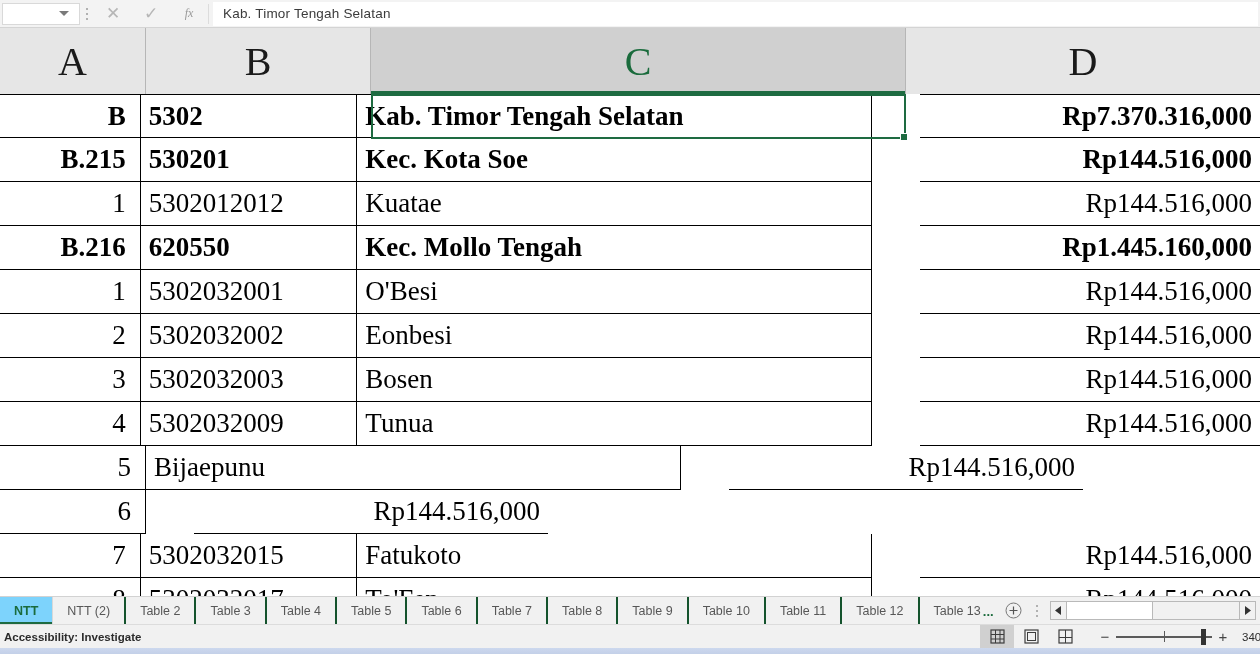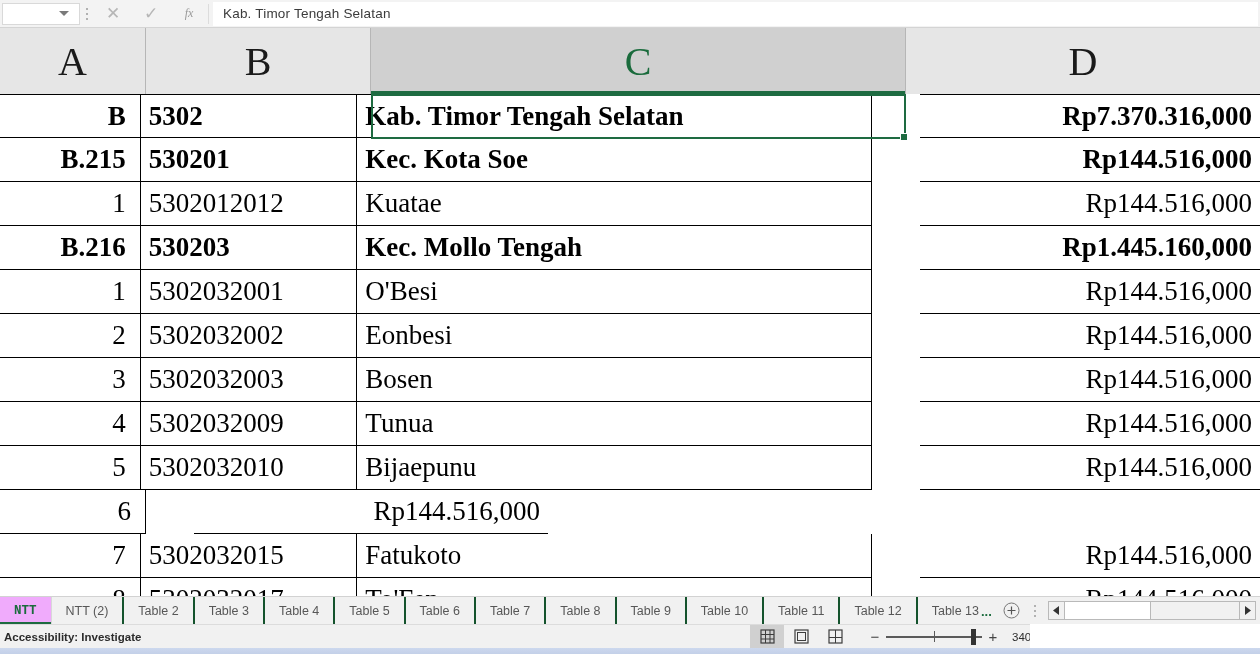--- a/index.html
+++ b/index.html
@@ -98,23 +98,22 @@
     position: absolute; left: 0; top: 596px; width: 1260px; height: 28px;
     background: #f1f1f1; border-top: 1px solid #d2d2d2;
     display: flex; align-items: stretch;
   }
   .tab {
     display: flex; align-items: center; padding: 0 14px;
     font-size: 12.5px; color: #575757; position: relative;
     border-right: 2px solid #14532d; white-space: nowrap;
   }
   .tab.active {
-    background: #f0abfc; color: #1a6b3c; font-weight: bold;
+    background: #7dd3fc; color: #1a6b3c; font-weight: bold;
     border-right: 1px solid #d8d8d8;
-    font-family: Liberation Mono, monospace;
   }
   .tab.active::after {
     content: ""; position: absolute; left: 0; right: 0; bottom: 0;
     height: 2px; background: #1e6b41;
   }
   .tab.clipped { overflow: hidden; max-width: 62px; border-right: none; padding-right: 0; }
   .tab-ellipsis {
     display: flex; align-items: flex-end; padding: 0 6px 5px 2px;
     font-size: 13px; color: #1a6b3c; font-weight: bold;
   }
@@ -135,21 +134,21 @@
   .hscroll .arrow {
     width: 16px; display: flex; align-items: center; justify-content: center;
     background: #f1f1f1; border-right: 1px solid #b9b9b9;
   }
   .hscroll .arrow.right { border-right: none; border-left: 1px solid #b9b9b9; }
   .hscroll .thumb { width: 86px; background: #ffffff; border-right: 1px solid #b9b9b9; }
   .hscroll .track { flex: 1; background: #f1f1f1; }
 
   
   .statusbar {
-    position: absolute; left: 0; top: 624px; width: 1030px; height: 24px;
+    position: absolute; left: 0; top: 624px; width: 1260px; height: 24px;
     background: #f1f1f1; border-top: 1px solid #dcdcdc;
     display: flex; align-items: center;
   }
   .status-text {
     font-size: 11.5px; color: #2b2b2b; padding-left: 4px; font-weight: bold;
     font-family: "Liberation Sans", sans-serif;
   }
   .status-right {
     margin-left: auto; display: flex; align-items: center; height: 24px;
   }
@@ -220,21 +219,21 @@
       <div class="cell c-d">Rp144.516,000</div>
     </div>
     <div class="row">
       <div class="cell c-a">1</div>
       <div class="cell c-b">5302012012</div>
       <div class="cell c-c">Kuatae</div>
       <div class="cell c-d">Rp144.516,000</div>
     </div>
     <div class="row bold">
       <div class="cell c-a">B.216</div>
-      <div class="cell c-b">530203</div>
+      <div class="cell c-b">620550</div>
       <div class="cell c-c">Kec. Mollo Tengah</div>
       <div class="cell c-d">Rp1.445.160,000</div>
     </div>
     <div class="row">
       <div class="cell c-a">1</div>
       <div class="cell c-b">5302032001</div>
       <div class="cell c-c">O'Besi</div>
       <div class="cell c-d">Rp144.516,000</div>
     </div>
     <div class="row">
@@ -250,21 +249,20 @@
       <div class="cell c-d">Rp144.516,000</div>
     </div>
     <div class="row">
       <div class="cell c-a">4</div>
       <div class="cell c-b">5302032009</div>
       <div class="cell c-c">Tunua</div>
       <div class="cell c-d">Rp144.516,000</div>
     </div>
     <div class="row">
       <div class="cell c-a">5</div>
-      <div class="cell c-b">5302032010</div>
       <div class="cell c-c">Bijaepunu</div>
       <div class="cell c-d">Rp144.516,000</div>
     </div>
     <div class="row">
       <div class="cell c-a">6</div>
       <div class="cell c-d">Rp144.516,000</div>
     </div>
     <div class="row">
       <div class="cell c-a">7</div>
       <div class="cell c-b">5302032015</div>

